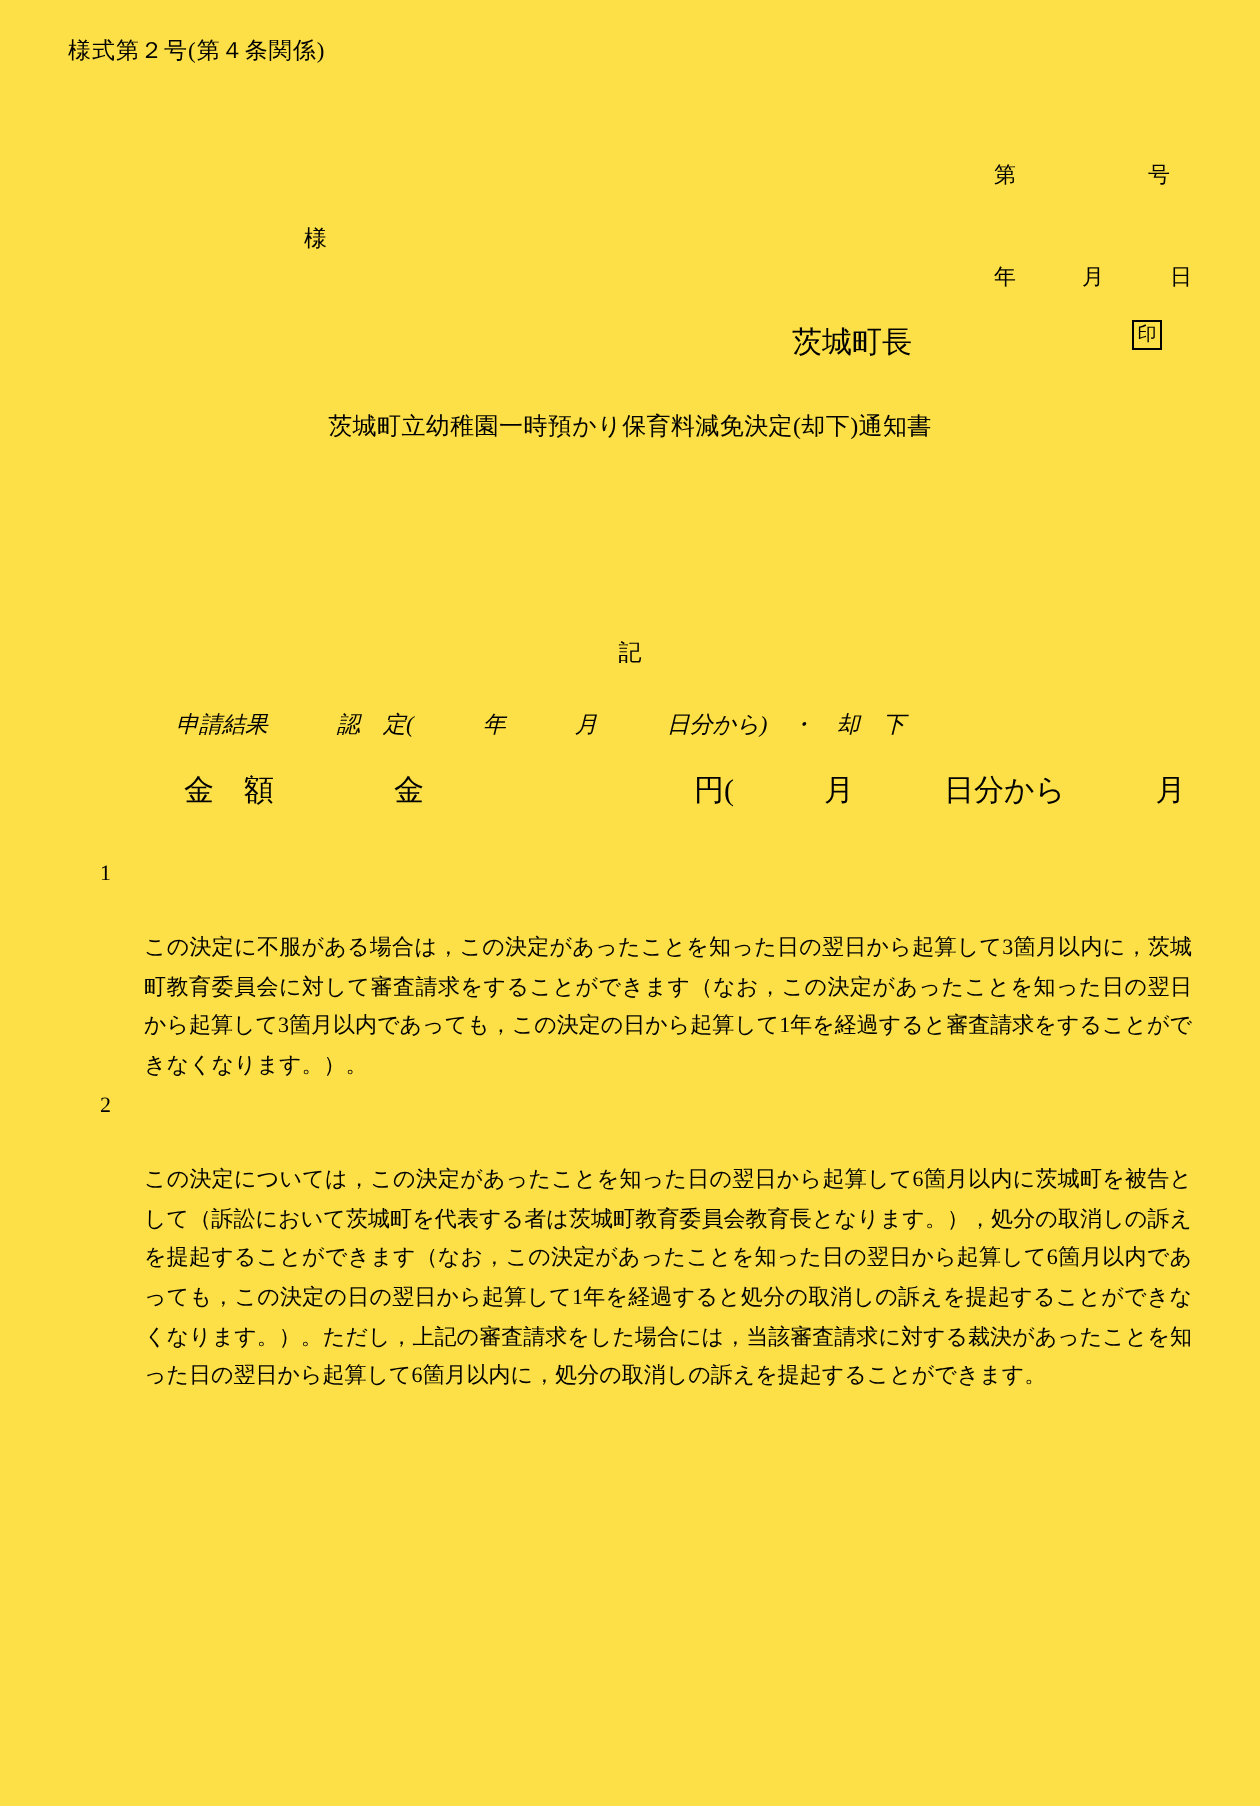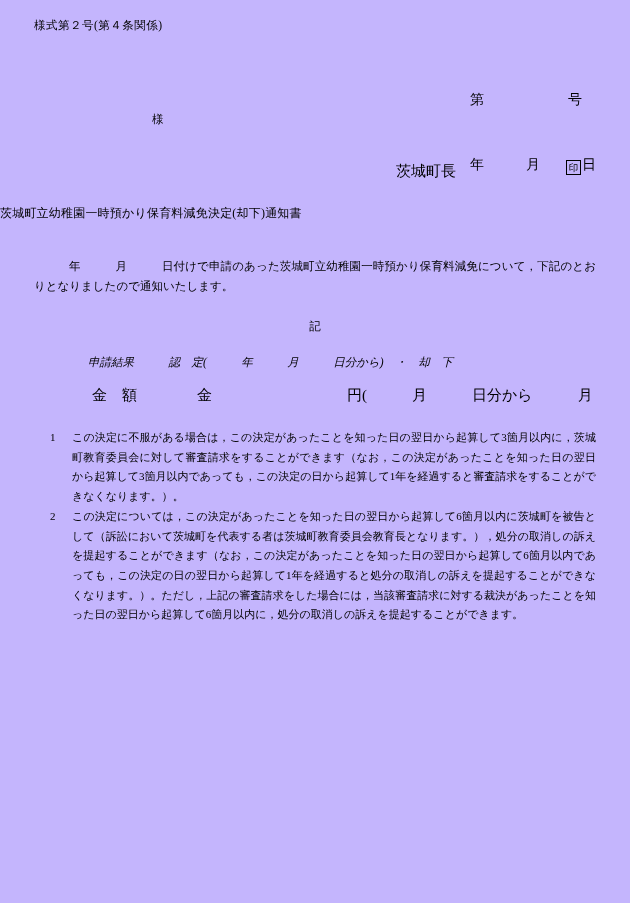--- a/index.html
+++ b/index.html
@@ -8,37 +8,37 @@
     background: #ffffff;
   }
   body {
     font-family: "Liberation Serif", "DejaVu Serif", serif;
     color: #000000;
   }
   .page {
     position: relative;
     width: 630px;
     height: 903px;
-    background: #c4b5fd;
+    background: #fde047;
     overflow: hidden;
     box-sizing: border-box;
   }
   .form-no {
     position: absolute;
     left: 34px;
     top: 18px;
     font-size: 11.5px;
     letter-spacing: 0.5px;
     white-space: nowrap;
   }
   .doc-number-block {
     position: absolute;
     right: 34px;
     top: 46px;
-    font-size: 14px;
+    font-size: 11px;
     text-align: left;
     line-height: 1.55;
     white-space: pre;
   }
   .doc-number-block .line {
     white-space: pre;
   }
   .addressee {
     position: absolute;
     left: 152px;
@@ -63,21 +63,21 @@
     font-size: 9.5px;
     line-height: 14px;
     text-align: center;
     box-sizing: border-box;
   }
   .doc-title {
     position: absolute;
     left: 0;
     right: 0;
     top: 205px;
-    text-align: left;
+    text-align: center;
     font-size: 12px;
     letter-spacing: 0.2px;
   }
   .body-para {
     position: absolute;
     left: 34px;
     right: 34px;
     top: 256px;
     font-size: 11.5px;
     line-height: 1.75;
@@ -124,20 +124,21 @@
   .note-num {
     width: 22px;
     flex: 0 0 22px;
     text-align: left;
   }
   .note-text {
     flex: 1 1 auto;
     text-align: justify;
     text-justify: inter-ideograph;
     white-space: pre-wrap;
+    margin-top: 37px;
   }
 </style>
 </head>
 <body>
 
 <div class="page">
 
   <div class="form-no">様式第２号(第４条関係)</div>
 
   <div class="doc-number-block">
@@ -145,21 +146,20 @@
     <div class="line">年　　　月　　　日</div>
   </div>
 
   <div class="addressee">様</div>
 
   <div class="issuer">茨城町長</div>
   <div class="seal">印</div>
 
   <div class="doc-title">茨城町立幼稚園一時預かり保育料減免決定(却下)通知書</div>
 
-  <div class="body-para">　　　年　　　月　　　日付けで申請のあった茨城町立幼稚園一時預かり保育料減免について，下記のとおりとなりましたので通知いたします。</div>
 
   <div class="ki">記</div>
 
   <div class="result-row">申請結果　　　認　定(　　　年　　　月　　　日分から)　・　却　下</div>
   <div class="amount-row">金　額　　　　金　　　　　　　　　円(　　　月　　　日分から　　　月　　　日分まで)</div>
 
   <div class="notes">
     <div class="note">
       <div class="note-num">1</div>
       <div class="note-text">この決定に不服がある場合は，この決定があったことを知った日の翌日から起算して3箇月以内に，茨城町教育委員会に対して審査請求をすることができます（なお，この決定があったことを知った日の翌日から起算して3箇月以内であっても，この決定の日から起算して1年を経過すると審査請求をすることができなくなります。）。</div>

